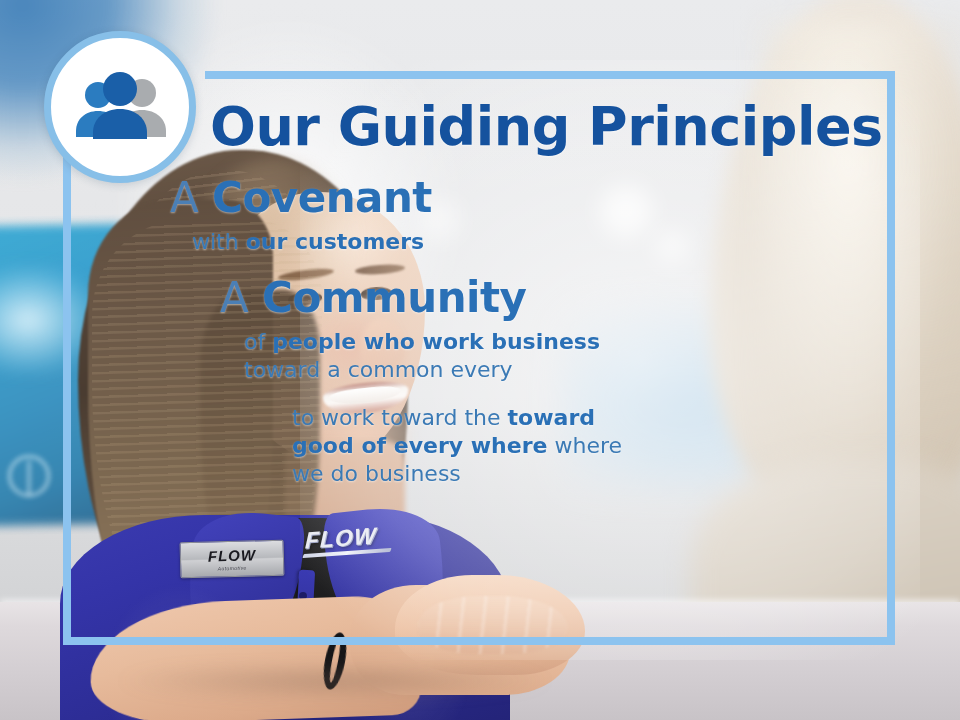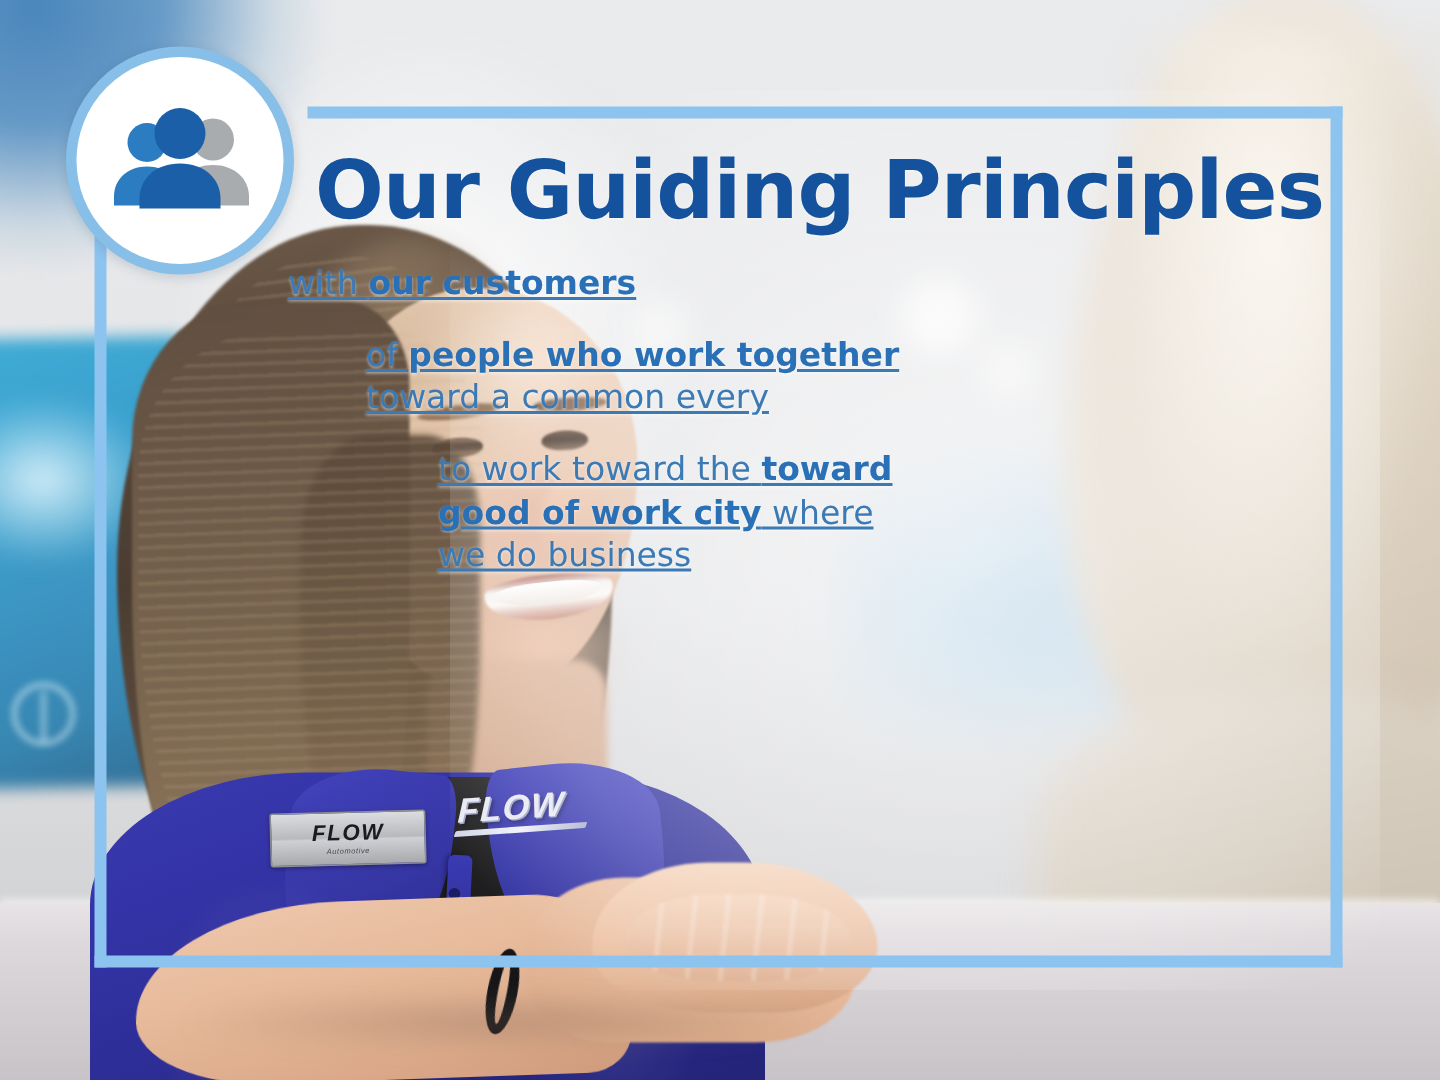--- a/index.html
+++ b/index.html
@@ -373,21 +373,20 @@
     text-shadow:0 1px 2px rgba(255,255,255,.5);
   }
   .p-article{color:#4b7fb5;font-weight:normal;}
   .p-word{color:#2a70b6;font-weight:bold;letter-spacing:-0.5px;}
   .p-sub{
     font-family:"DejaVu Sans", sans-serif;
     font-size:22px;line-height:1.28;
     color:#3b7ab5;
     margin-top:8px;
     text-shadow:0 1px 2px rgba(255,255,255,.5);
-    text-decoration:underline;
   }
   .p-sub b{color:#2a70b6;font-weight:bold;}
   .p-sub .ln{display:block;}
 
   
   .row-covenant{transform:translateX(-40px);}
   .row-covenant .p-sub{transform:translateX(22px);}
   .row-community{transform:translateX(10px);}
   .row-community .p-sub{transform:translateX(24px);}
   .row-commitment{transform:translateX(60px);}
@@ -491,34 +490,42 @@
         <path d="M52 38c-16 0-27 10-27 23.5V68h54v-6.5C79 48 68 38 52 38z" fill="#1a5fa8"></path>
       </svg>
     </span>
   </div>
 
   <div class="content">
 
     <h1 class="title">Our Guiding Principles</h1>
 
     <div class="principle row-covenant">
+      <div class="p-head">
+        <span class="p-article">A</span>
+        <span class="p-word">Covenant</span>
+      </div>
       <div class="p-sub">
         <span class="ln">with <b>our customers</b></span>
       </div>
     </div>
 
     <div class="principle row-community">
+      <div class="p-head">
+        <span class="p-article">A</span>
+        <span class="p-word">Community</span>
+      </div>
       <div class="p-sub">
-        <span class="ln">of <b>people who work together</b></span>
+        <span class="ln">of <b>people who work business</b></span>
         <span class="ln">toward a common every</span>
       </div>
     </div>
 
     <div class="principle row-commitment">
       <div class="p-sub">
         <span class="ln">to work toward the <b>toward</b></span>
-        <span class="ln"><b>good of work city</b> where</span>
+        <span class="ln"><b>good of every where</b> where</span>
         <span class="ln">we do business</span>
       </div>
     </div>
 
   </div>
 </div>
 
 </body></html>

